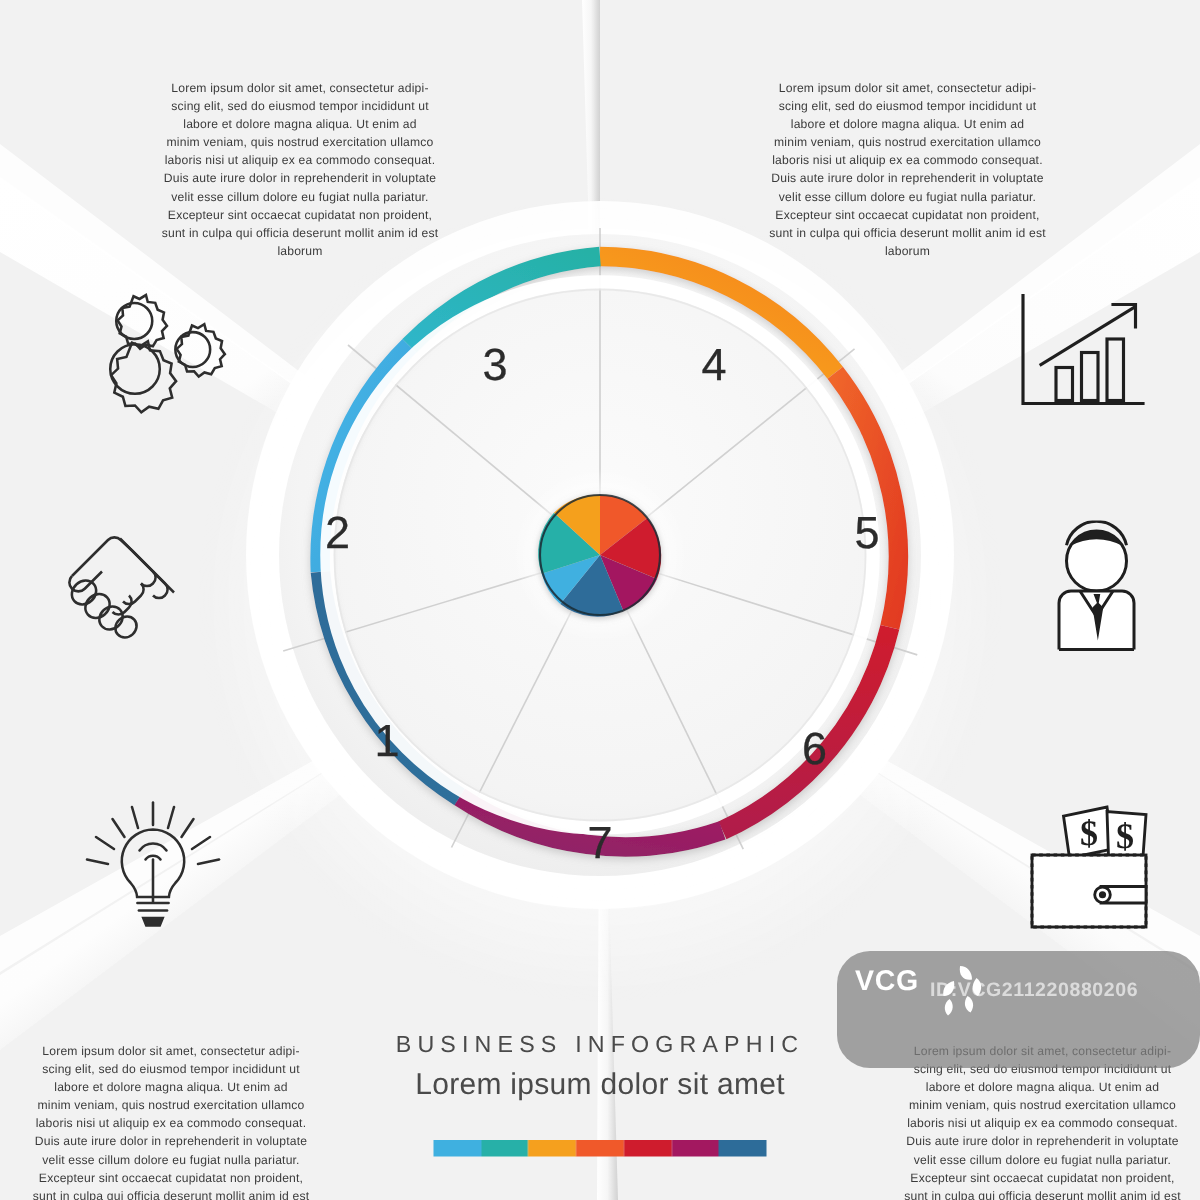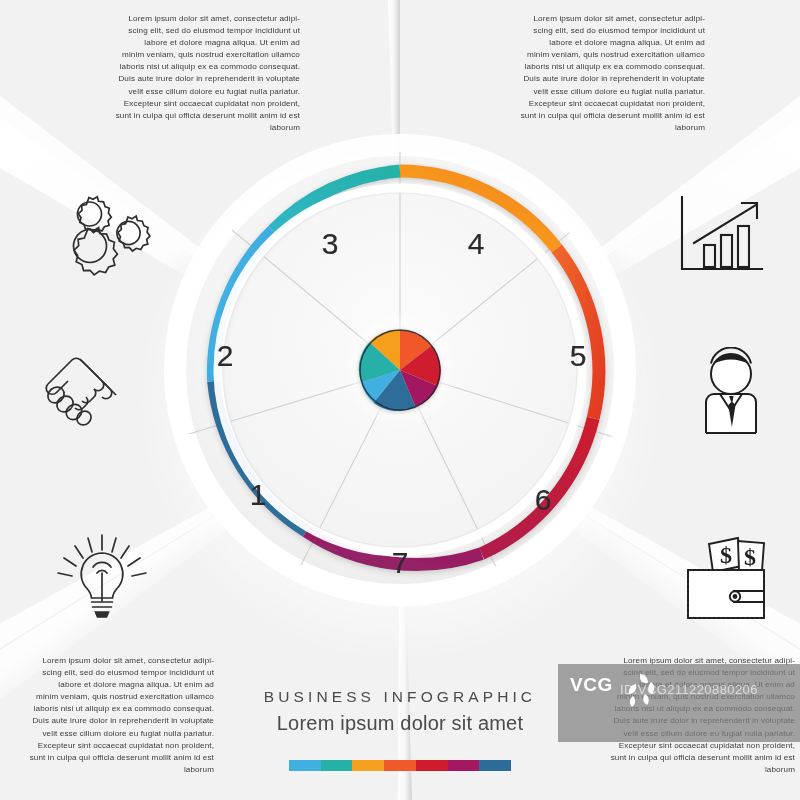--- a/index.html
+++ b/index.html
@@ -14,22 +14,23 @@
   .rays{position:absolute;inset:0;}
 
   
   .txt{
     position:absolute;
     width:200px;
     font-size:8.1px;
     line-height:12.1px;
     color:#3b3b3b;
     letter-spacing:.12px;
-    text-align:right;
+    text-align:center;
     white-space:pre-line;
+    margin-top:40px;
   }
   #txt-tl{left:100px;top:13px;}
   #txt-tr{left:505px;top:13px;}
   #txt-bl{left:14px;top:655px;}
   #txt-br{left:595px;top:655px;}
 
   
   .icon{position:absolute;}
   .icon svg{display:block;}
 
@@ -57,33 +58,35 @@
     font-size:20px;color:#4a4a4a;font-weight:300;margin-top:6px;letter-spacing:.2px;
   }
   #swatches{
     position:absolute;left:50%;top:760px;transform:translateX(-50%);
     display:flex;width:222px;height:11px;
   }
   #swatches i{display:block;flex:1 1 auto;height:11px;}
 
   
   #wm{
-    position:absolute;left:558px;top:664px;width:242px;height:78px;
+    position:absolute;left:558px;top:634px;width:242px;height:78px;
     background:rgba(128,128,128,.72);
     overflow:hidden;
+    border-radius:22px;
   }
   #wm-logo{
     position:absolute;left:12px;top:10px;color:#fff;font-size:19px;
     font-weight:700;letter-spacing:.5px;font-family:"Liberation Sans",sans-serif;
   }
   #wm-leaf{position:absolute;left:62px;top:8px;}
   #wm-id{
     position:absolute;left:62px;top:18px;color:rgba(255,255,255,.62);
     font-size:13px;letter-spacing:.4px;font-family:"Liberation Sans",sans-serif;
     white-space:nowrap;
+    font-weight:bold;
   }
 </style>
 </head>
 <body>
 
 <div id="stage">
 
   <svg class="rays" width="800" height="800" viewBox="0 0 800 800">
     <defs>
       <linearGradient id="foldA" x1="0" y1="0" x2="1" y2="1">

